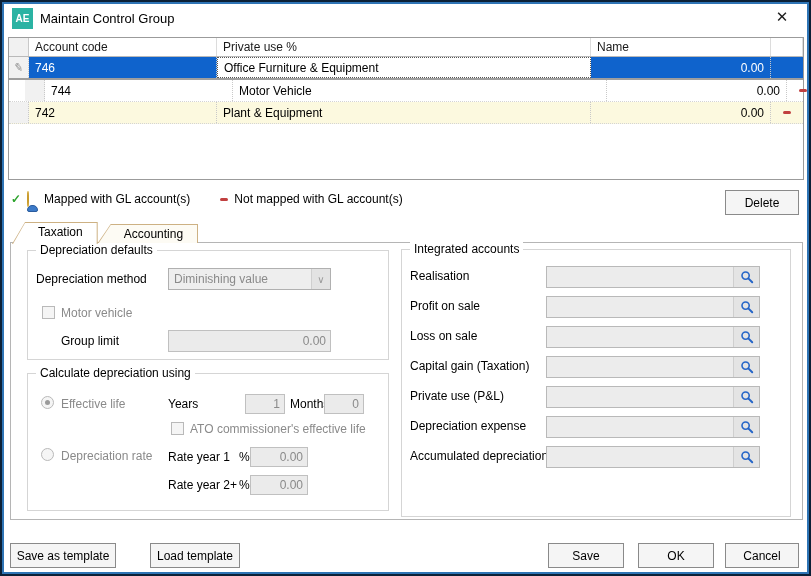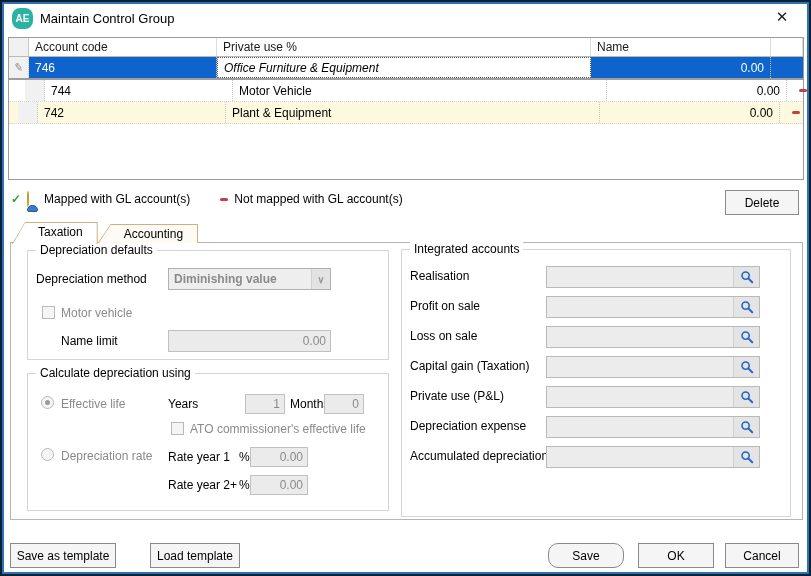--- a/index.html
+++ b/index.html
@@ -4,44 +4,44 @@
 <style>
   * { margin:0; padding:0; box-sizing:border-box; }
   html,body { width:811px; height:576px; overflow:hidden; background:#cfcfcf;
               font-family:"Liberation Sans", sans-serif; }
   .window { position:relative; width:811px; height:576px; background:#fff;
             border:2px solid #0b2036; box-shadow: inset 0 0 0 2px #2e74b5; }
 
   
   .titlebar { position:absolute; left:4px; top:4px; right:4px; height:28px; background:#fff; }
   .app-icon { position:absolute; left:6px; top:2px; width:21px; height:21px; background:#2ab3a3;
-              border-radius:8px; color:#fff; font-size:10px; font-weight:bold;
+              border-radius:0; color:#fff; font-size:10px; font-weight:bold;
               display:flex; align-items:center; justify-content:center; }
   .win-title { position:absolute; left:34px; top:5px; font-size:13px; color:#000; }
   .close-x { position:absolute; right:14px; top:2px; width:18px; height:18px; font-size:15px;
              color:#1a1a1a; display:flex; align-items:center; justify-content:center; cursor:default; }
 
   
   .grid { position:absolute; left:6px; top:35px; width:796px; height:143px;
           border:1px solid #9b9b9b; background:#fff; font-size:12px;
           display:flex; flex-direction:column; }
   .g-row { display:grid; grid-template-columns:20px 188px 374px 180px 32px; align-items:stretch; }
   .g-head { height:19px; border-bottom:1px solid #b9b9b9; color:#1a1a1a; }
   .g-head .cell { border-right:1px solid #dcdcdc; }
   .cell { display:flex; align-items:center; padding:0 6px; white-space:nowrap; overflow:hidden; }
   .cell.sel { background:#f1f1f1; border-right:1px solid #c9c9c9; padding:0; justify-content:center; }
   .cell.num { justify-content:flex-end; }
   .body-row { height:22px; }
   .body-row .cell { border-right:1px dotted #c9c9c9; }
   .body-row .cell:last-child { border-right:none; }
   .r0 { height:23px; background:#0f63cc; color:#fff; border-bottom:2px solid #9e9e9e; }
   .r0 .cell.sel { background:#f1f1f1; color:#8a8a8a; }
-  .r0 .cell.name { background:#fff; color:#000; border:1px dotted #555;font-style:italic; }
+  .r0 .cell.name { background:#fff; color:#000; border:1px dotted #555; }
   .r1 { background:#fff; border-bottom:1px dotted #d4d4d4;padding-left:16px; }
-  .r2 { background:#fcf9df; border-bottom:1px dotted #d4d4d4;padding-left:9px; }
+  .r2 { background:#fcf9df; border-bottom:1px dotted #d4d4d4; }
   .pencil { font-size:11px; color:#8a8a8a; transform:rotate(10deg); }
   .dash { display:inline-block; width:8px; height:3px; border-radius:2px; background:#c14040; }
   .grid-empty { flex:1; background:#fff; }
 
   
   .legend { position:absolute; left:9px; top:190px; display:flex; align-items:center;
             gap:6px; font-size:12px; color:#000; }
   .check { color:#2ca32c; font-weight:bold; font-size:12px; }
   .person { width:11px; height:14px; position:relative; }
   .person .head { width:7px; height:7px; border-radius:50%; background:#f0c24b;
@@ -50,21 +50,21 @@
                    border:1px solid #2a5c9e; margin-top:-1px; }
   .legend .gap { width:18px; }
 
   
   .btn { position:absolute; height:25px; background:#f5f5f5; border:1px solid #8a8a8a;
          font-size:12px; color:#000; display:flex; align-items:center; justify-content:center;
          font-family:"Liberation Sans", sans-serif; cursor:default; }
   .btn-delete { left:723px; top:188px; width:74px; }
   .btn-save-tpl { left:8px;  top:541px; width:106px; }
   .btn-load-tpl { left:120px; top:541px; width:90px;margin-left:28px; }
-  .btn-save { left:546px; top:541px; width:76px;border-radius:10px; }
+  .btn-save { left:546px; top:541px; width:76px; }
   .btn-ok   { left:636px; top:541px; width:76px; }
   .btn-cancel { left:723px; top:541px; width:74px; }
 
   
   .tabs { position:absolute; left:10px; top:220px; display:flex; align-items:flex-end; z-index:5; }
   .tab { position:relative; height:21px; }
   .tab .shape { position:absolute; inset:0; background:#cdb183;
                 clip-path:polygon(13px 0, 100% 0, 100% 100%, 0 100%); }
   .tab .shape-in { position:absolute; inset:1px 1px 0 1px; background:#fff;
                 clip-path:polygon(12px 0, 100% 0, 100% 100%, 0 100%); }
@@ -80,21 +80,21 @@
   .groupbox > .g-label { position:absolute; top:-8px; left:8px; background:#fff;
                          padding:0 4px; font-size:12px; color:#000; }
   .g-depdef { left:16px; top:7px;   width:362px; height:110px;padding-left:28px; }
   .g-calc   { left:16px; top:130px; width:362px; height:138px; }
   .g-int    { left:390px; top:6px;  width:390px; height:268px; }
 
   .flabel { position:absolute; font-size:12px; color:#000; white-space:nowrap; }
   .flabel.dis { color:#8a8a8a; }
 
   .dd { position:absolute; left:140px; top:17px; width:163px; height:22px; background:#eeeeee;
-        border:1px solid #b0b0b0; display:flex; align-items:center;font-weight:bold; }
+        border:1px solid #b0b0b0; display:flex; align-items:center; }
   .dd .dd-text { flex:1; font-size:12px; color:#8a8a8a; padding-left:5px; }
   .dd .dd-btn { width:19px; height:100%; background:#e3e3e3; border-left:1px solid #cfcfcf;
         color:#9a9a9a; font-size:10px; display:flex; align-items:center; justify-content:center; }
 
   .cb { position:absolute; width:13px; height:13px; background:#f5f5f5; border:1px solid #b9b9b9; }
   .radio { position:absolute; width:13px; height:13px; border-radius:50%; background:#f5f5f5;
            border:1px solid #b9b9b9; }
   .radio.on::after { content:""; position:absolute; left:3px; top:3px; width:5px; height:5px;
            border-radius:50%; background:#9a9a9a; }
 
@@ -191,21 +191,21 @@
 
     <div class="groupbox g-depdef">
       <div class="g-label">Depreciation defaults</div>
       <div class="flabel" style="left:8px; top:21px;">Depreciation method</div>
       <div class="dd">
         <div class="dd-text">Diminishing value</div>
         <div class="dd-btn">∨</div>
       </div>
       <span class="cb" style="left:14px; top:55px;"></span>
       <div class="flabel dis" style="left:33px; top:55px;">Motor vehicle</div>
-      <div class="flabel" style="left:33px; top:83px;">Name limit</div>
+      <div class="flabel" style="left:33px; top:83px;">Group limit</div>
       <input class="tin" style="left: 140px; top: 79px; width: 163px; height: 22px;" disabled="" value="0.00">
     </div>
 
     <div class="groupbox g-calc">
       <div class="g-label">Calculate depreciation using</div>
 
       <span class="radio on" style="left:13px; top:22px;"></span>
       <div class="flabel dis" style="left:33px; top:23px;">Effective life</div>
 
       <div class="flabel" style="left:140px; top:23px;">Years</div>

